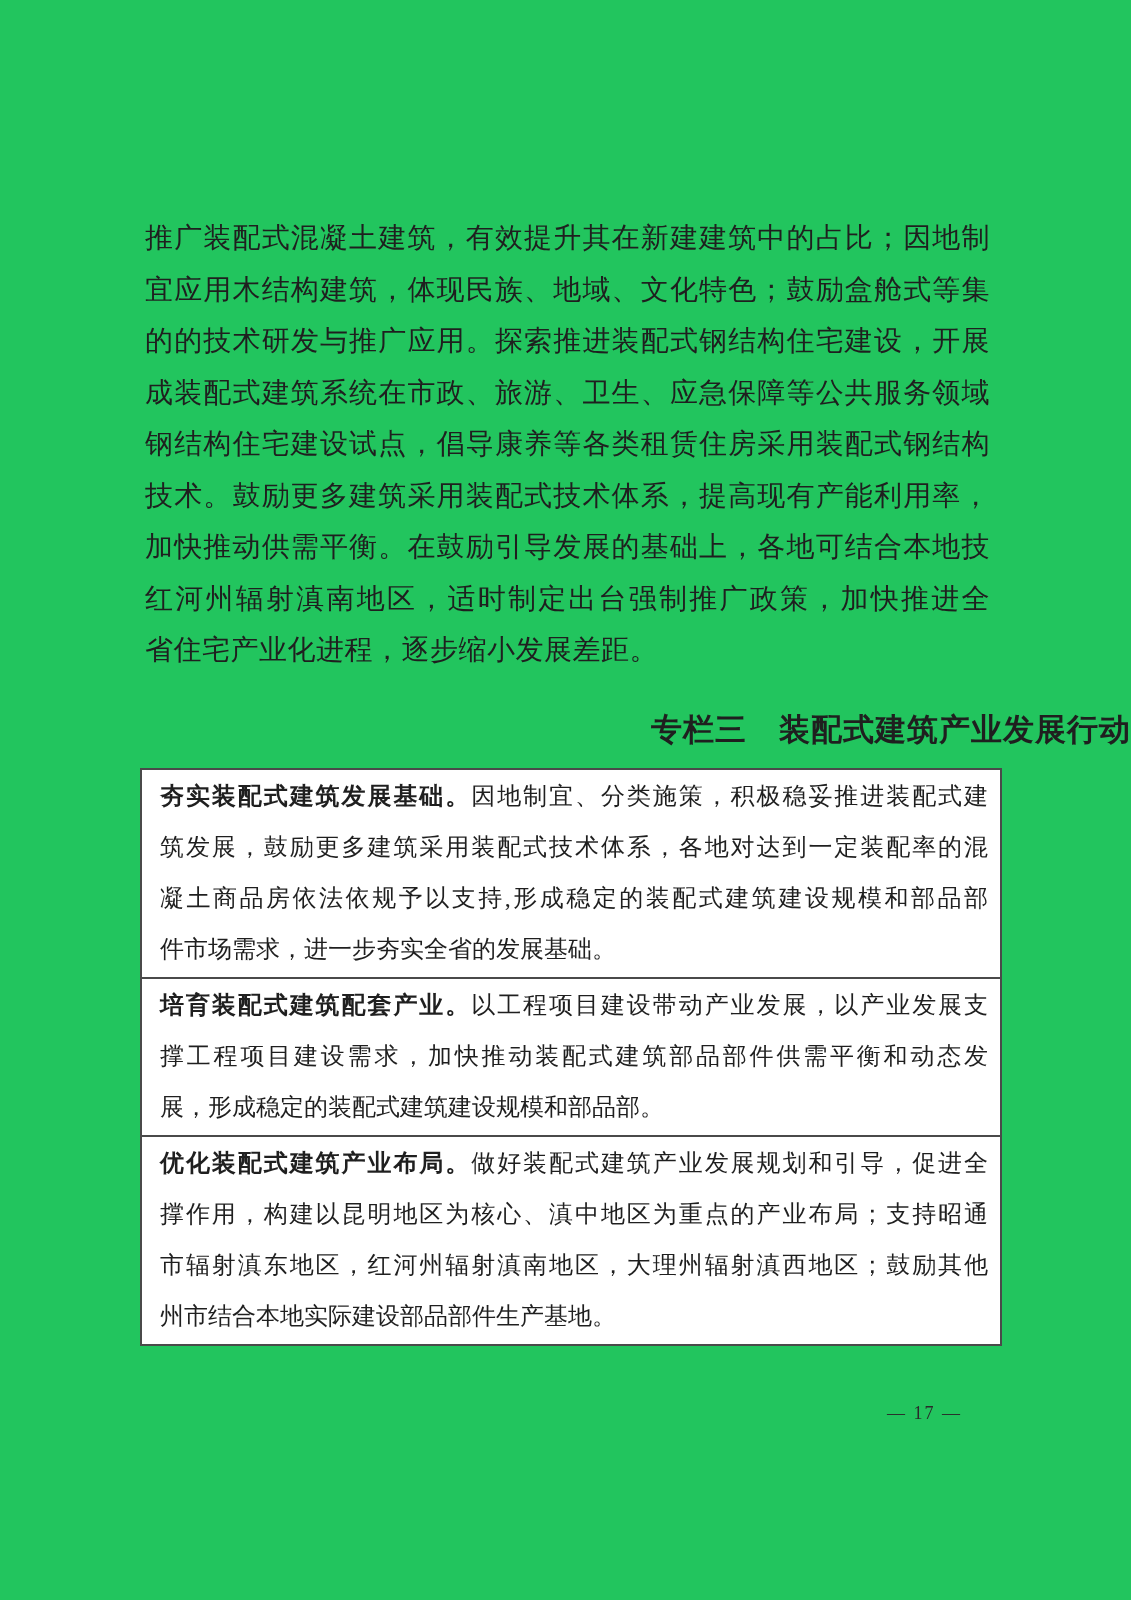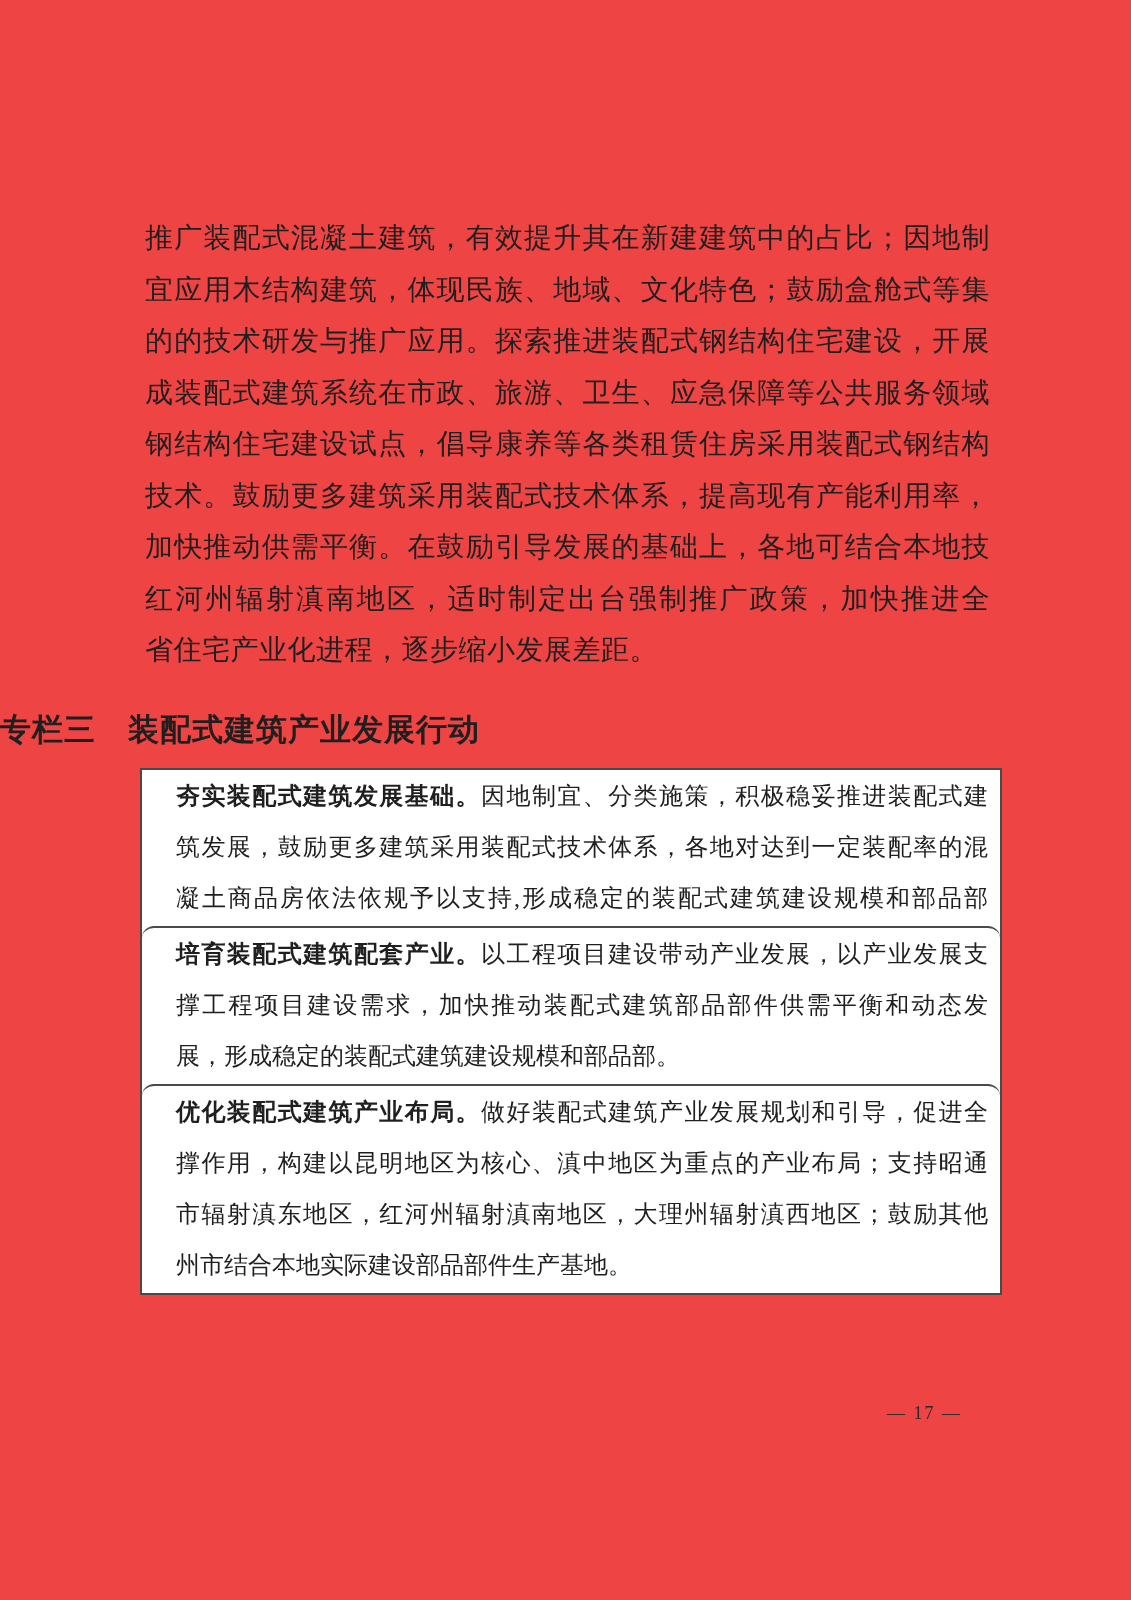--- a/index.html
+++ b/index.html
@@ -5,21 +5,21 @@
   html, body {
     margin: 0;
     padding: 0;
     background: #e8e8e8;
   }
   .page {
     position: relative;
     width: 1131px;
     height: 1600px;
     margin: 0 auto;
-    background: #ef4444;
+    background: #22c55e;
     font-family: "Liberation Serif", "DejaVu Serif", serif;
     color: #1f1f1f;
     overflow: hidden;
   }
   
   .body-text {
     position: absolute;
     left: 145px;
     top: 212px;
     width: 845px;
@@ -36,40 +36,39 @@
   }
   .body-line.last {
     text-align-last: left;
   }
   
   .box-heading {
     position: absolute;
     left: 0;
     top: 706px;
     width: 100%;
-    text-align: left;
+    text-align: right;
     font-size: 31px;
     font-weight: 700;
     line-height: 48px;
     letter-spacing: 1px;
     font-family: Liberation Serif, serif;
   }
   
   .feature-box {
     position: absolute;
     left: 140px;
     top: 768px;
     width: 862px;
     box-sizing: border-box;
     border: 2px solid #4a4a4a;
     background: #ffffff;
   }
   .box-section {
-    padding: 1px 12px 2px 34px;
-    border-radius: 12px;
+    padding: 1px 12px 2px 18px;
   }
   .box-section + .box-section {
     border-top: 2px solid #4a4a4a;
   }
   .box-line {
     font-size: 24px;
     line-height: 51px;
     text-align: justify;
     text-align-last: justify;
     text-justify: inter-character;
@@ -111,20 +110,21 @@
   <div class="box-heading">专栏三　装配式建筑产业发展行动</div>
 
   <div class="feature-box">
 
     <div class="box-section">
       <div class="box-line">
         <span class="section-lead">夯实装配式建筑发展基础。</span><span>因地制宜、分类施策，积极稳妥推进装配式建</span>
       </div>
       <div class="box-line">筑发展，鼓励更多建筑采用装配式技术体系，各地对达到一定装配率的混</div>
       <div class="box-line">凝土商品房依法依规予以支持,形成稳定的装配式建筑建设规模和部品部</div>
+      <div class="box-line last">件市场需求，进一步夯实全省的发展基础。</div>
     </div>
 
     <div class="box-section">
       <div class="box-line">
         <span class="section-lead">培育装配式建筑配套产业。</span><span>以工程项目建设带动产业发展，以产业发展支</span>
       </div>
       <div class="box-line">撑工程项目建设需求，加快推动装配式建筑部品部件供需平衡和动态发</div>
       <div class="box-line last">展，形成稳定的装配式建筑建设规模和部品部。</div>
     </div>
 

